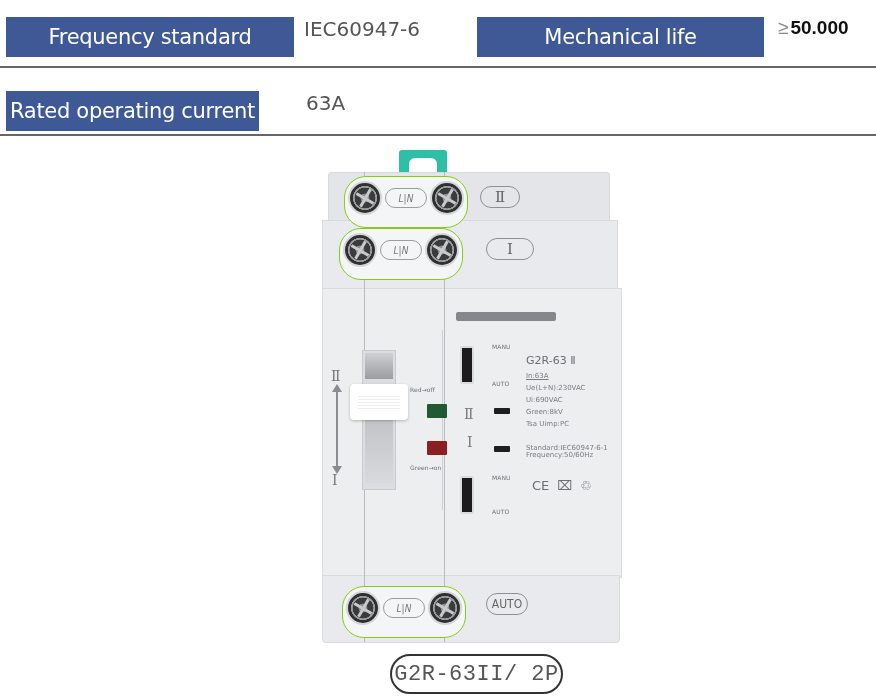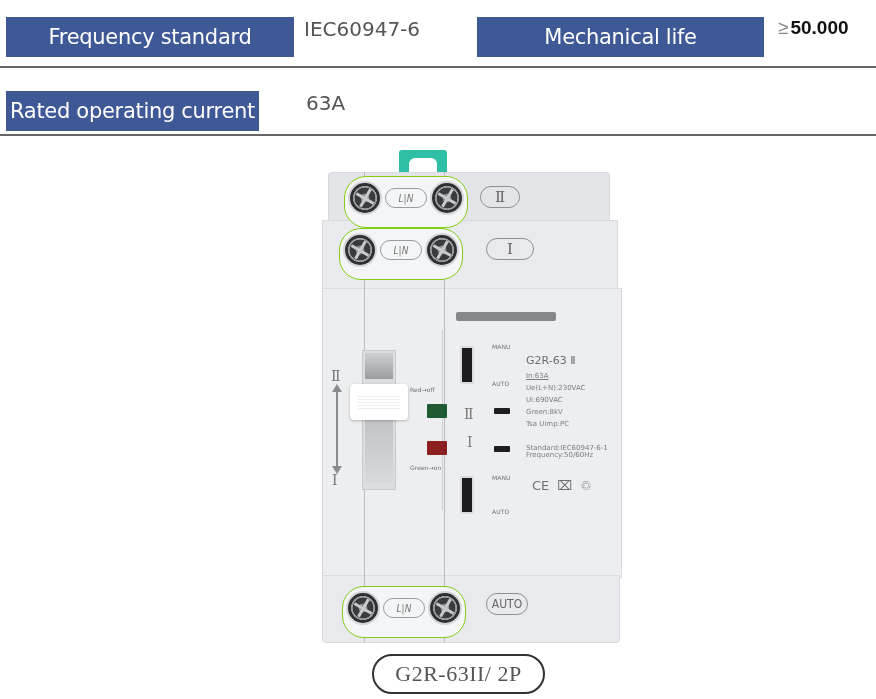--- a/index.html
+++ b/index.html
@@ -63,21 +63,21 @@
   .lever { position: absolute; left: 28px; top: 234px; width: 58px; height: 36px; background: #ffffff; border-radius: 4px; box-shadow: 0 1px 3px rgba(0,0,0,0.25); }
   .lever::after { content: ""; position: absolute; left: 8px; right: 8px; top: 10px; height: 16px; background: repeating-linear-gradient(#fff 0 2px, #eceef0 2px 3px); }
   .arrow { position: absolute; left: 14px; top: 240px; width: 2px; height: 78px; background: #8a8c90; }
   .arrow::before, .arrow::after { content: ""; position: absolute; left: -4px; border-left: 5px solid transparent; border-right: 5px solid transparent; }
   .arrow::before { top: -6px; border-bottom: 8px solid #8a8c90; }
   .arrow::after { bottom: -6px; border-top: 8px solid #8a8c90; }
 
   .brand-box { position: absolute; left: 62px; top: 388px; width: 184px; height: 26px; border: 1px solid #a9abaf; border-radius: 3px; font-size: 9px; color: #6a6c70; display: flex; align-items: center; justify-content: center; font-family: "DejaVu Sans", sans-serif; }
   .marks { position: absolute; left: 210px; top: 328px; display: flex; gap: 8px; align-items: center; color: #6d6f73; font-size: 13px; font-family: "DejaVu Sans", sans-serif; }
 
-  .model-pill { position: absolute; left: 372px; top: 654px; width: 173px; height: 40px; border: 2px solid #333; border-radius: 20px; display: flex; align-items: center; justify-content: center; font-family: Liberation Serif, serif; font-size: 22px; color: #555; letter-spacing: 0.5px; }
+  .model-pill { position: absolute; left: 390px; top: 654px; width: 173px; height: 40px; border: 2px solid #333; border-radius: 20px; display: flex; align-items: center; justify-content: center; font-family: Liberation Mono, monospace; font-size: 22px; color: #555; letter-spacing: 0.5px; }
 </style>
 </head>
 <body>
 
 <div class="spec-label" style="left:6px;top:17px;width:288px;height:40px;">
     <span>Frequency standard</span>
   </div>
 <div class="spec-value" style="left:304px;top:17px;height:40px;">
     <span>IEC60947-6</span>
   </div>

